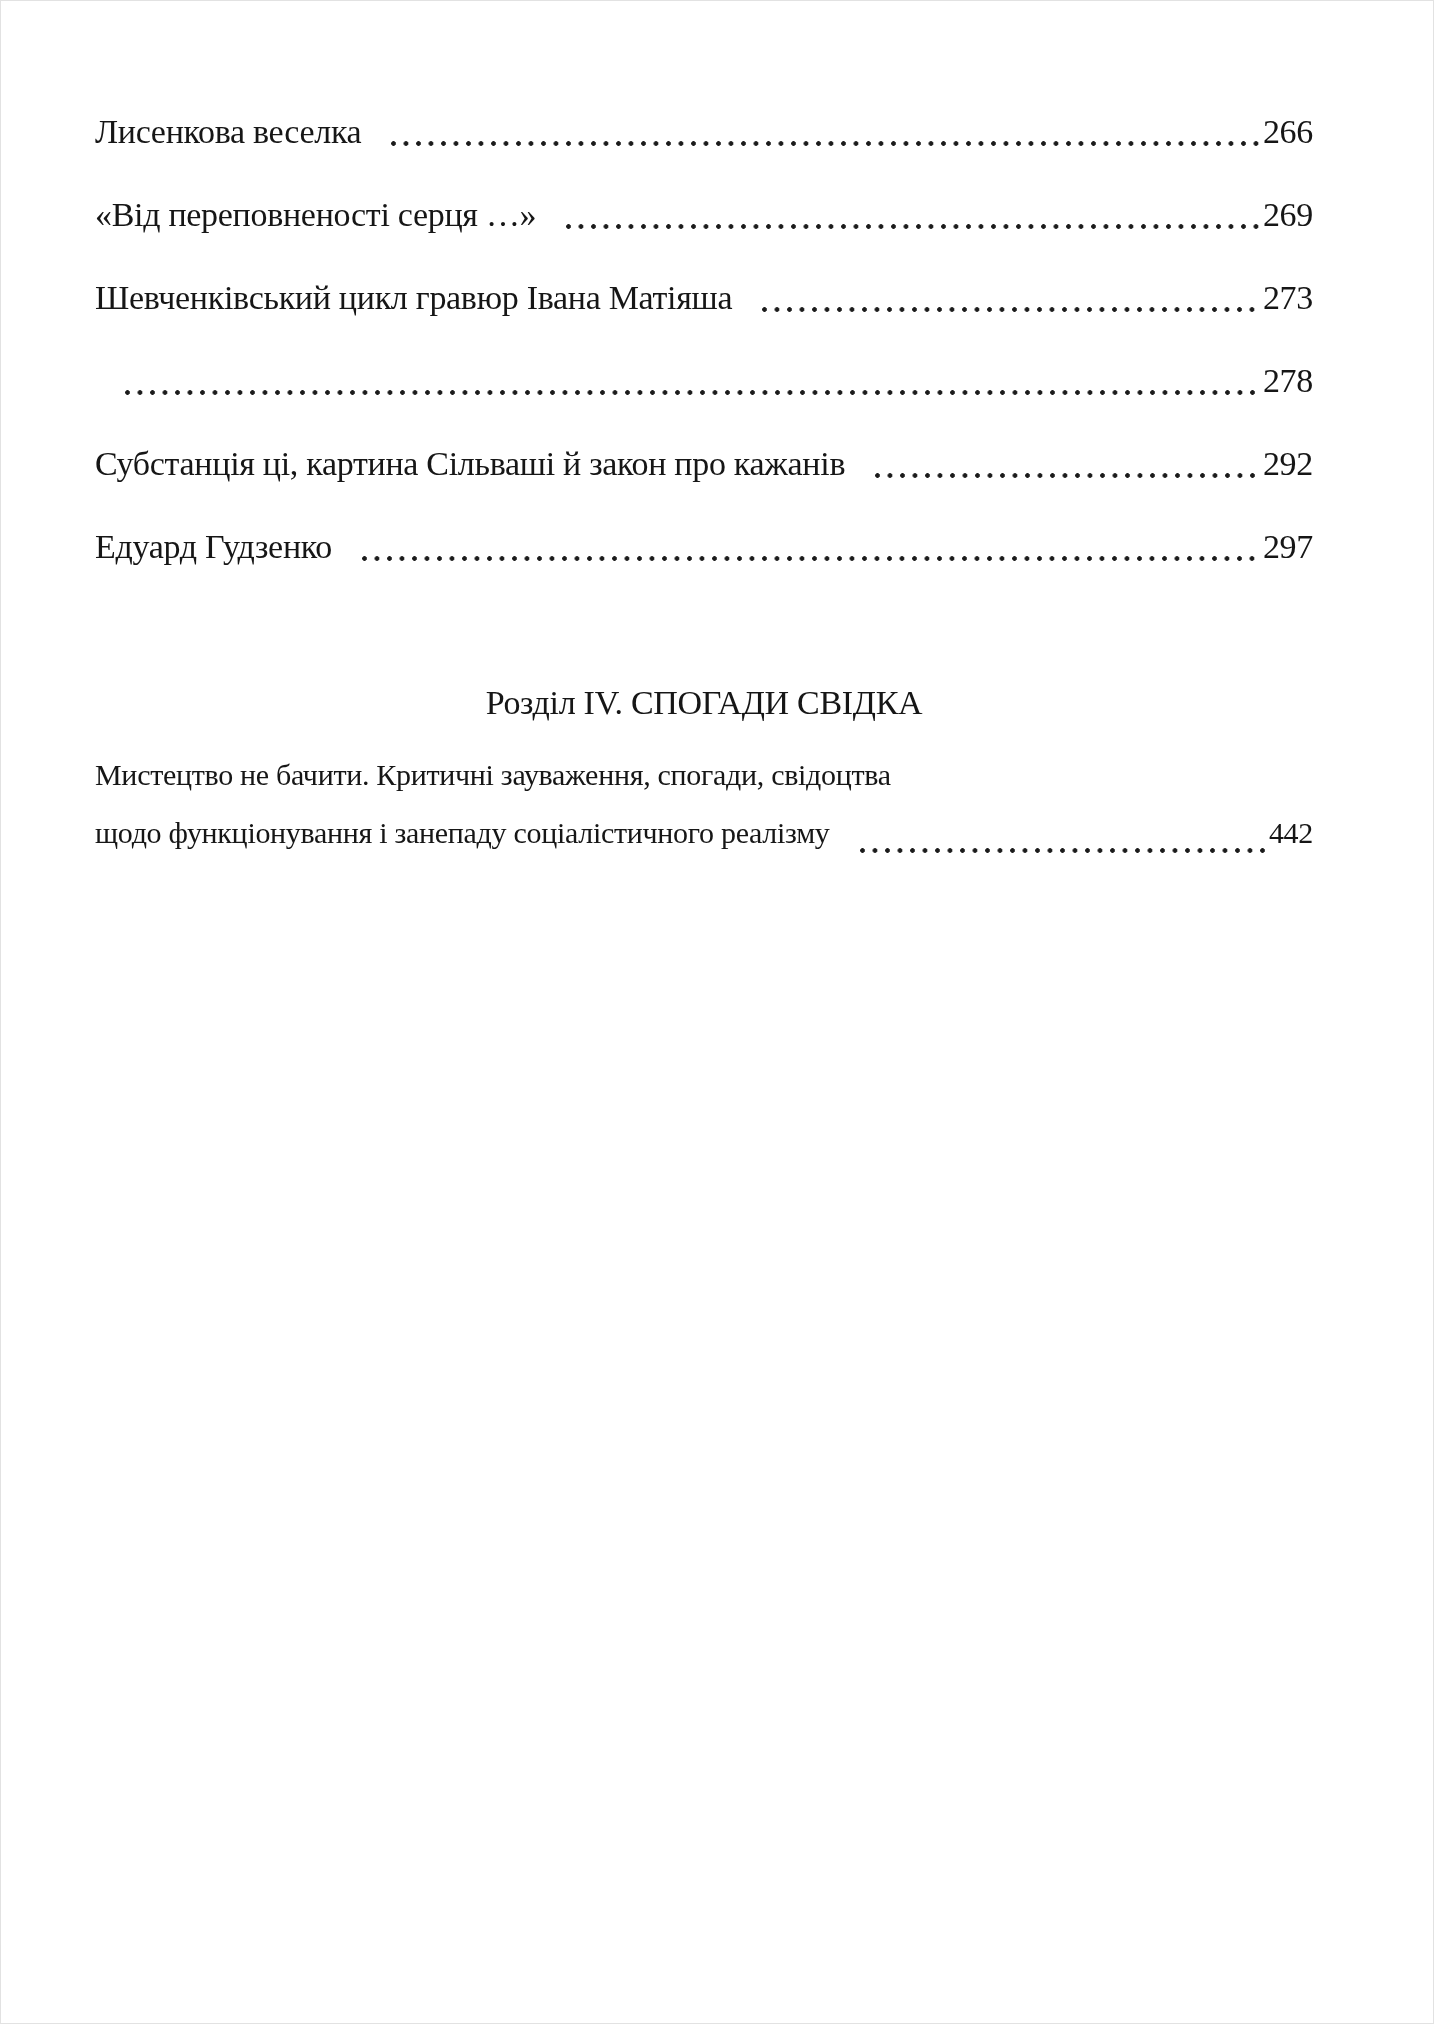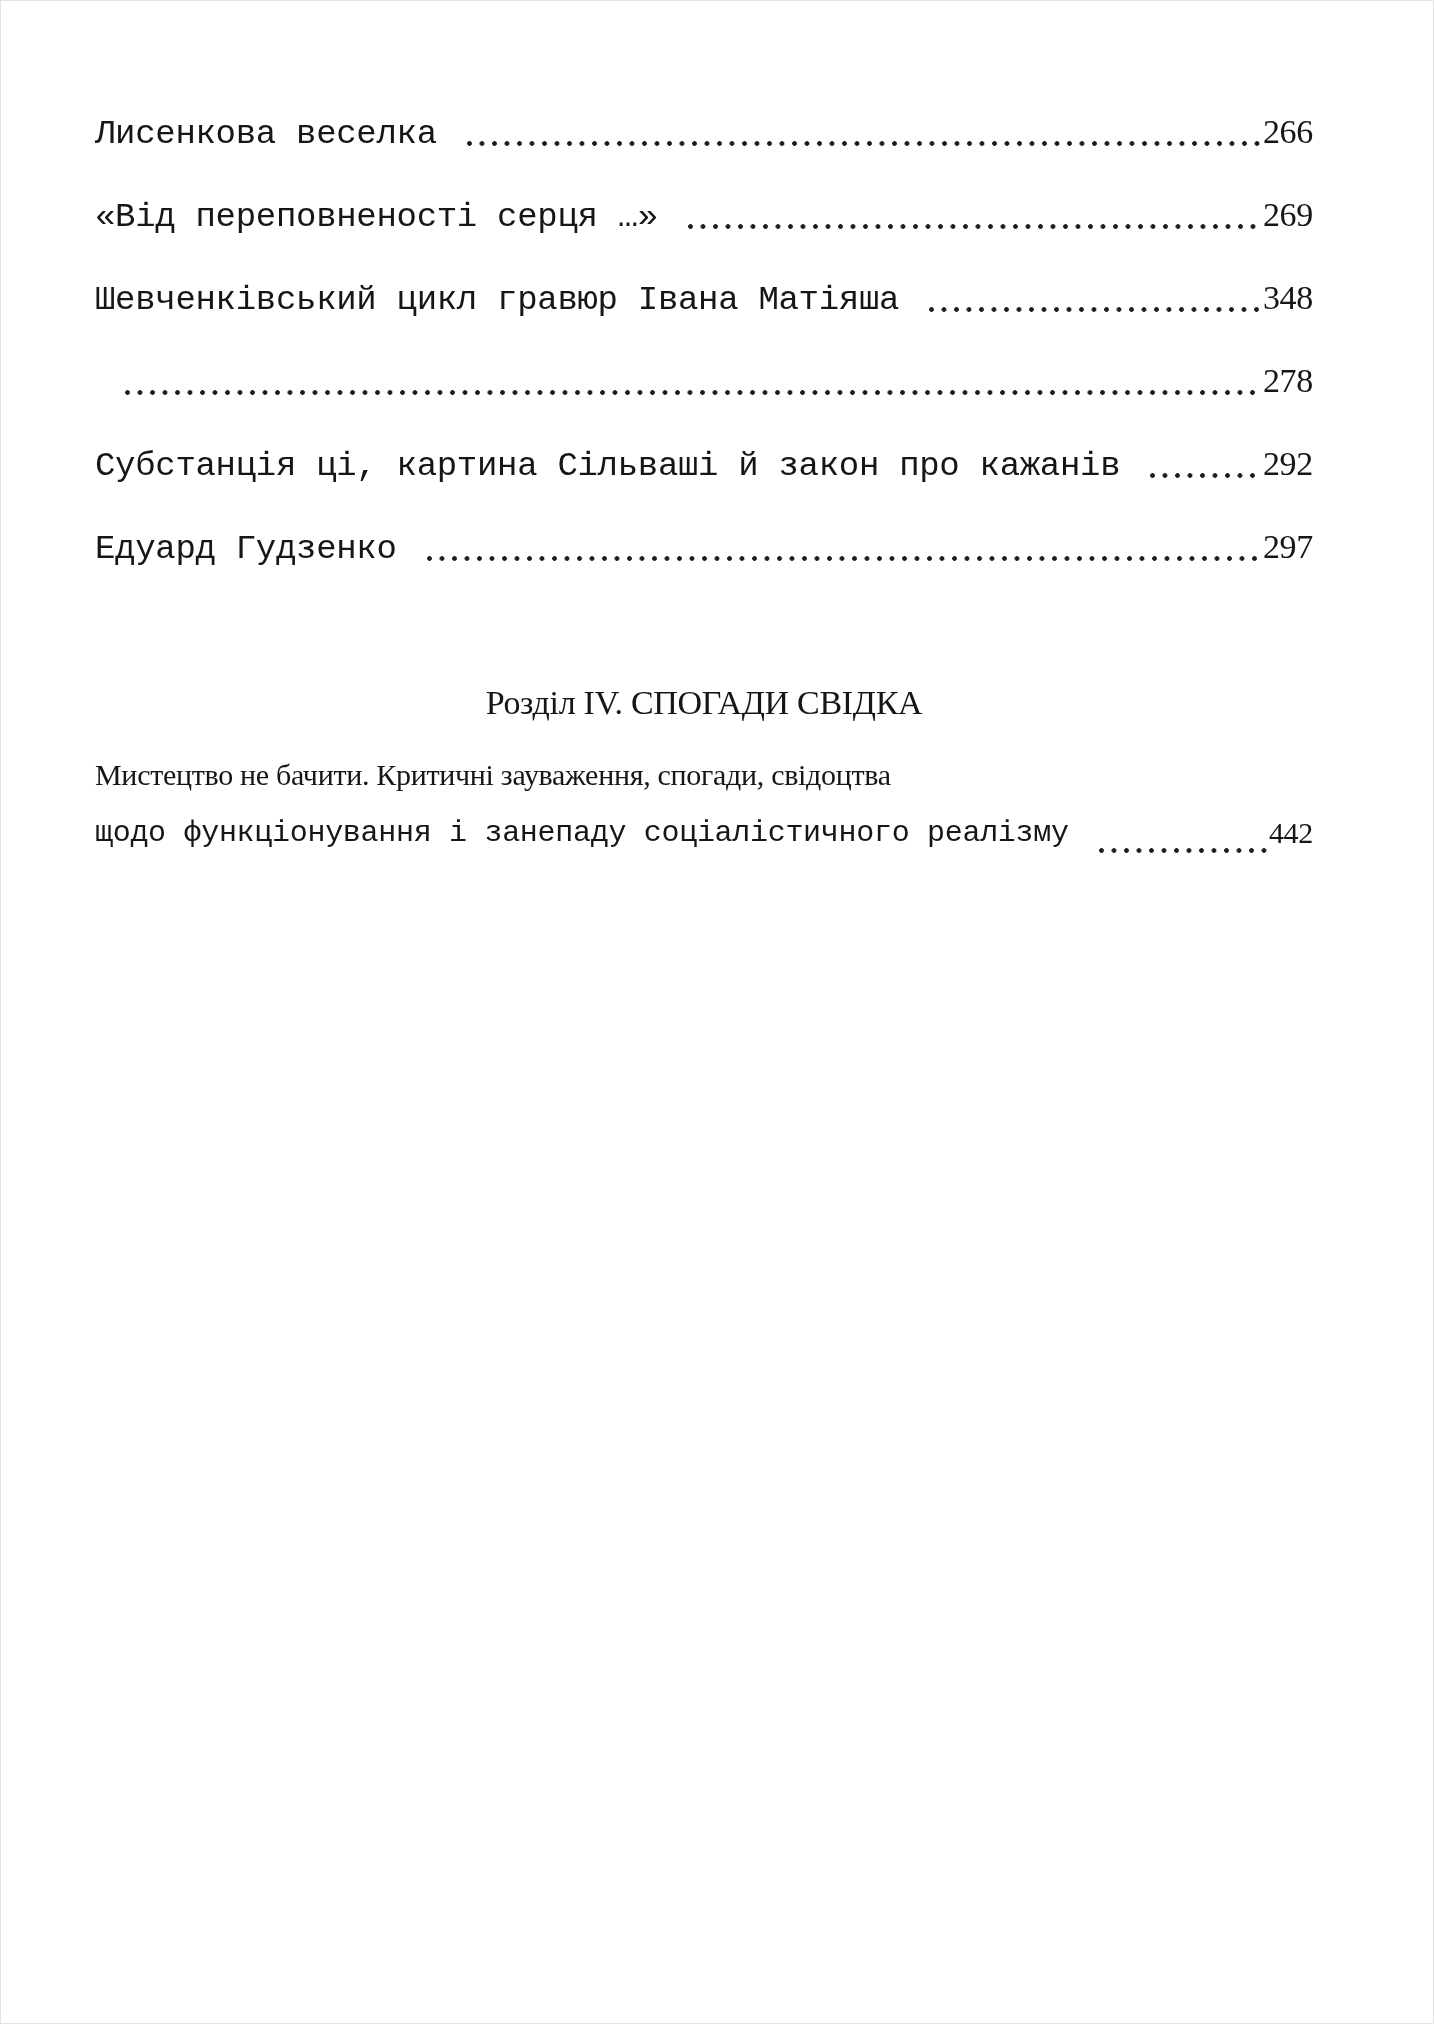--- a/index.html
+++ b/index.html
@@ -27,21 +27,21 @@
     display: flex;
     align-items: baseline;
     font-size: 34px;
     letter-spacing: -0.3px;
     line-height: 46px;
     height: 46px;
     margin-bottom: 37px;
     white-space: nowrap;
   }
   .toc-entry:last-child { margin-bottom: 16px; justify-content: center; }
-  .toc-title { flex: 0 0 auto; font-family: Liberation Mono, monospace; }
+  .toc-title { flex: 0 0 auto; }
   .dot-leader {
     flex: 1 1 auto;
     align-self: flex-end;
     height: 7px;
     margin: 0 1px 8px 30px;
     background-image: radial-gradient(circle at 2.5px 3.5px, #1b1b1b 2px, rgba(0,0,0,0) 2.7px);
     background-size: 12.5px 7px;
     background-repeat: repeat-x;
   }
   .toc-page { flex: 0 0 auto; }
@@ -83,21 +83,21 @@
 
     <div class="toc-entry">
       <span class="toc-title">«Від переповненості серця …»</span>
       <span class="dot-leader"></span>
       <span class="toc-page">269</span>
     </div>
 
     <div class="toc-entry">
       <span class="toc-title">Шевченківський цикл гравюр Івана Матіяша</span>
       <span class="dot-leader"></span>
-      <span class="toc-page">348</span>
+      <span class="toc-page">273</span>
     </div>
 
     <div class="toc-entry">
       <span class="dot-leader"></span>
       <span class="toc-page">278</span>
     </div>
 
 
     <div class="toc-entry">
       <span class="toc-title">Субстанція ці, картина Сільваші й закон про кажанів</span>

